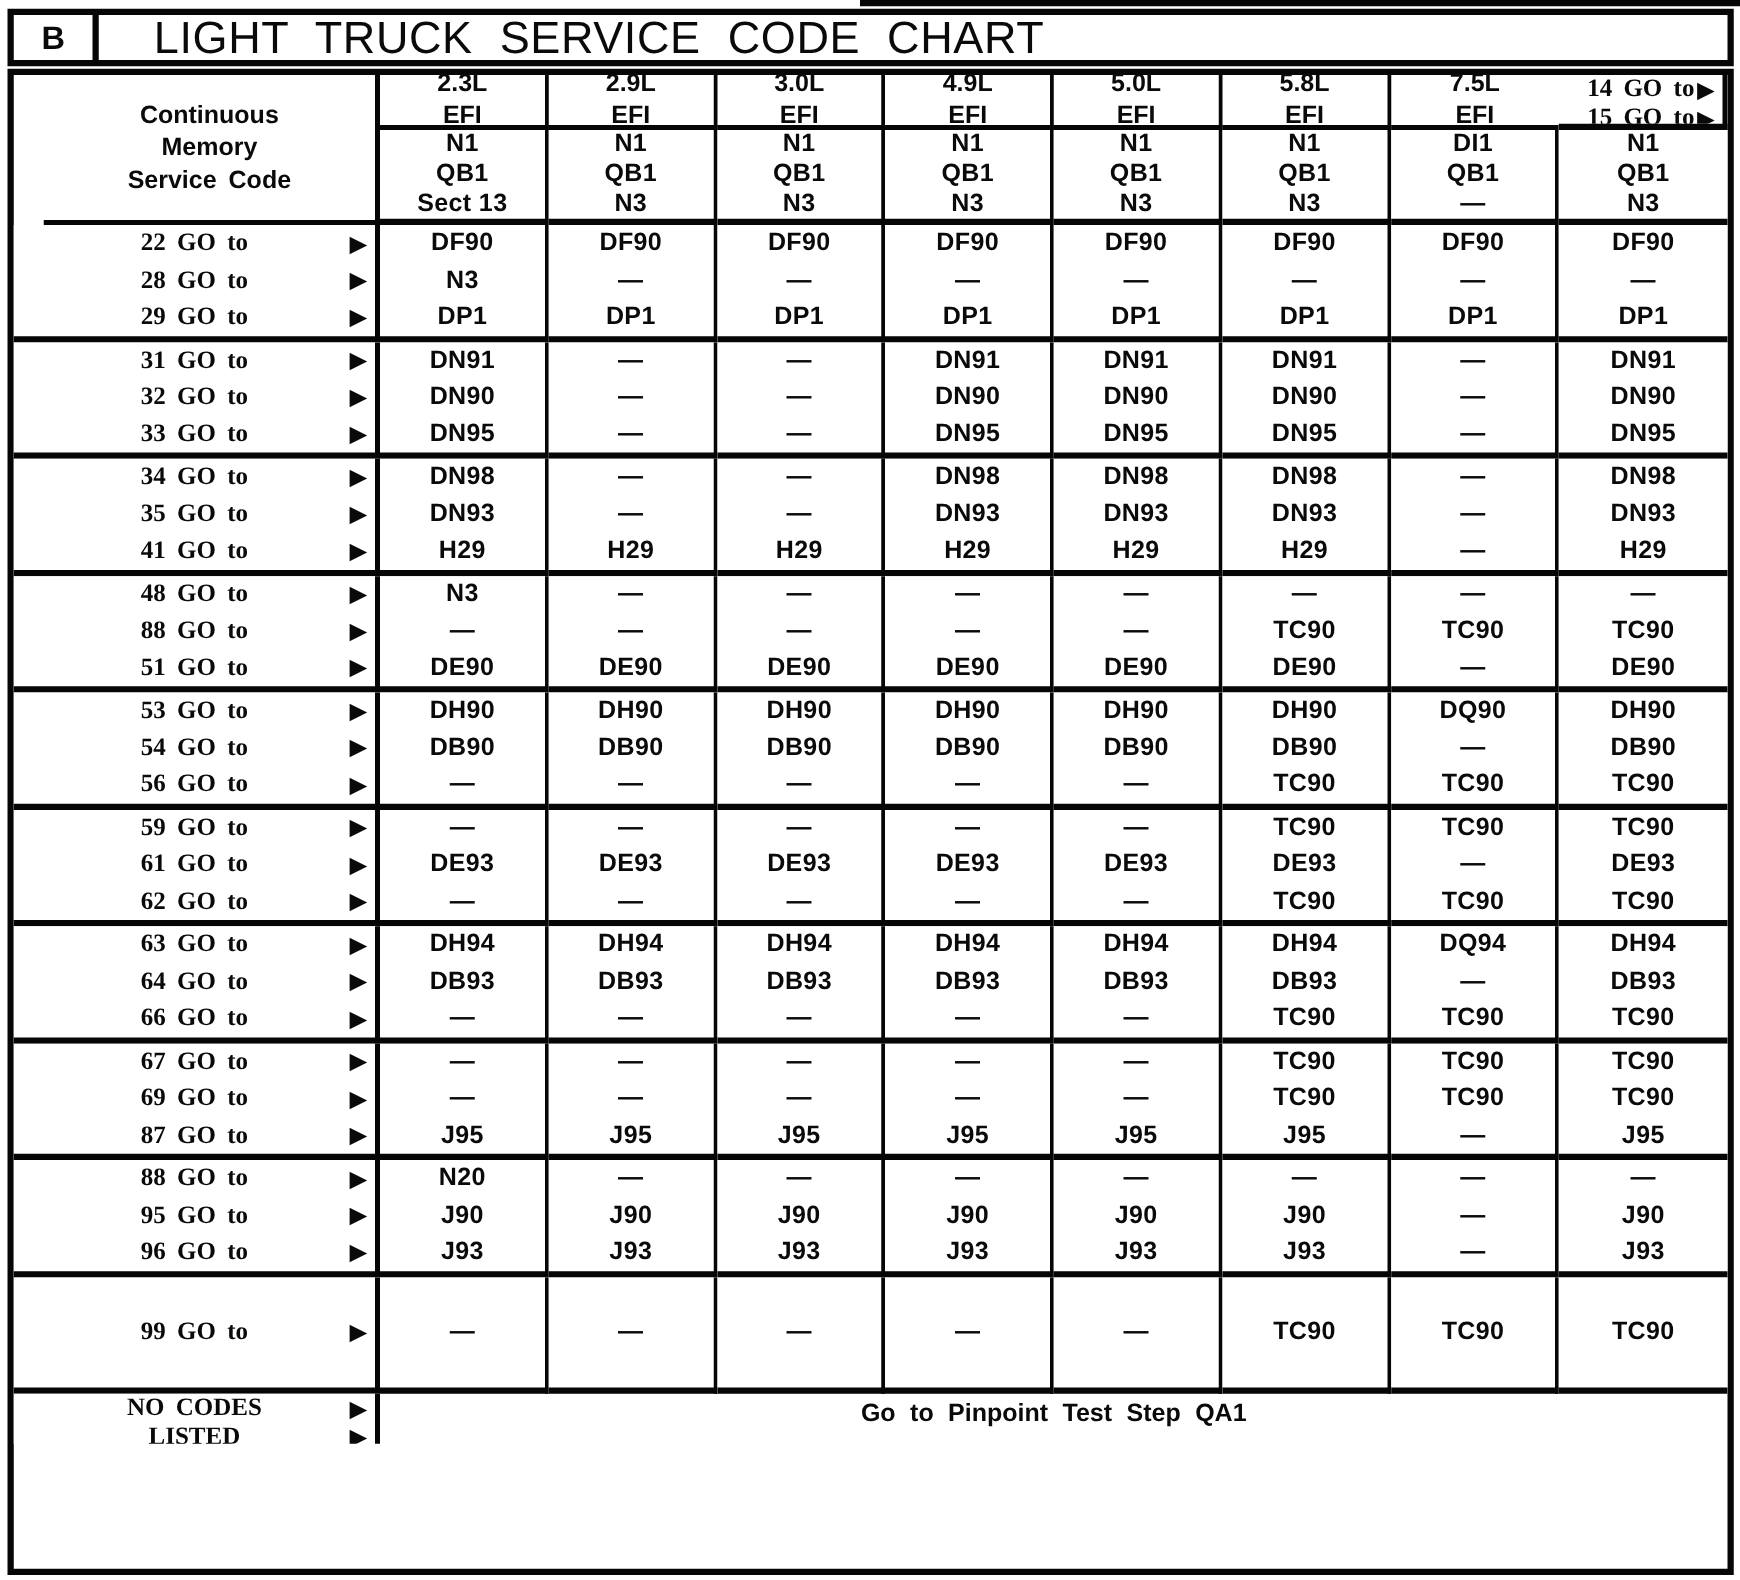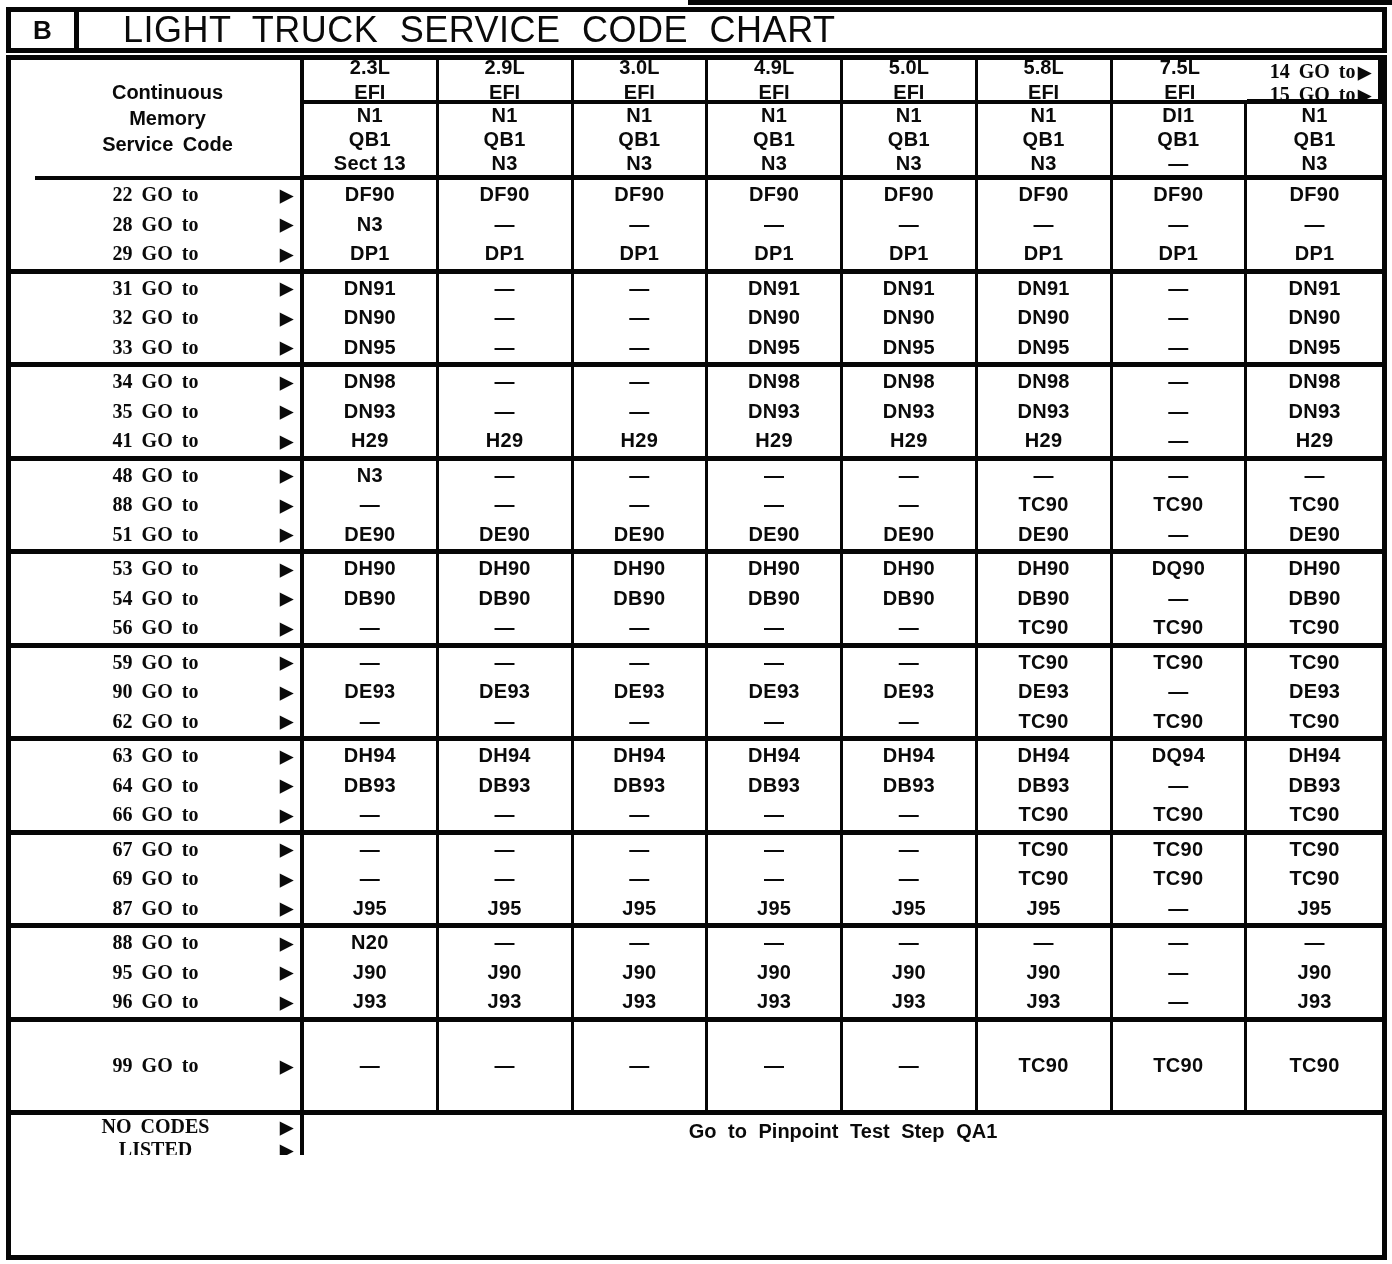--- a/index.html
+++ b/index.html
@@ -443,21 +443,21 @@
       <div class="value-line">DH90</div>
       <div class="value-line">DB90</div>
       <div class="value-line">TC90</div>
     </div>
     <div class="cell label-cell">
       <div class="label-line">
         <span>59 GO to</span>
         <span class="arrow">▶</span>
       </div>
       <div class="label-line">
-        <span>90 GO to</span>
+        <span>61 GO to</span>
         <span class="arrow">▶</span>
       </div>
       <div class="label-line">
         <span>62 GO to</span>
         <span class="arrow">▶</span>
       </div>
     </div>
     <div class="cell">
       <div class="value-line">—</div>
       <div class="value-line">DE93</div>

